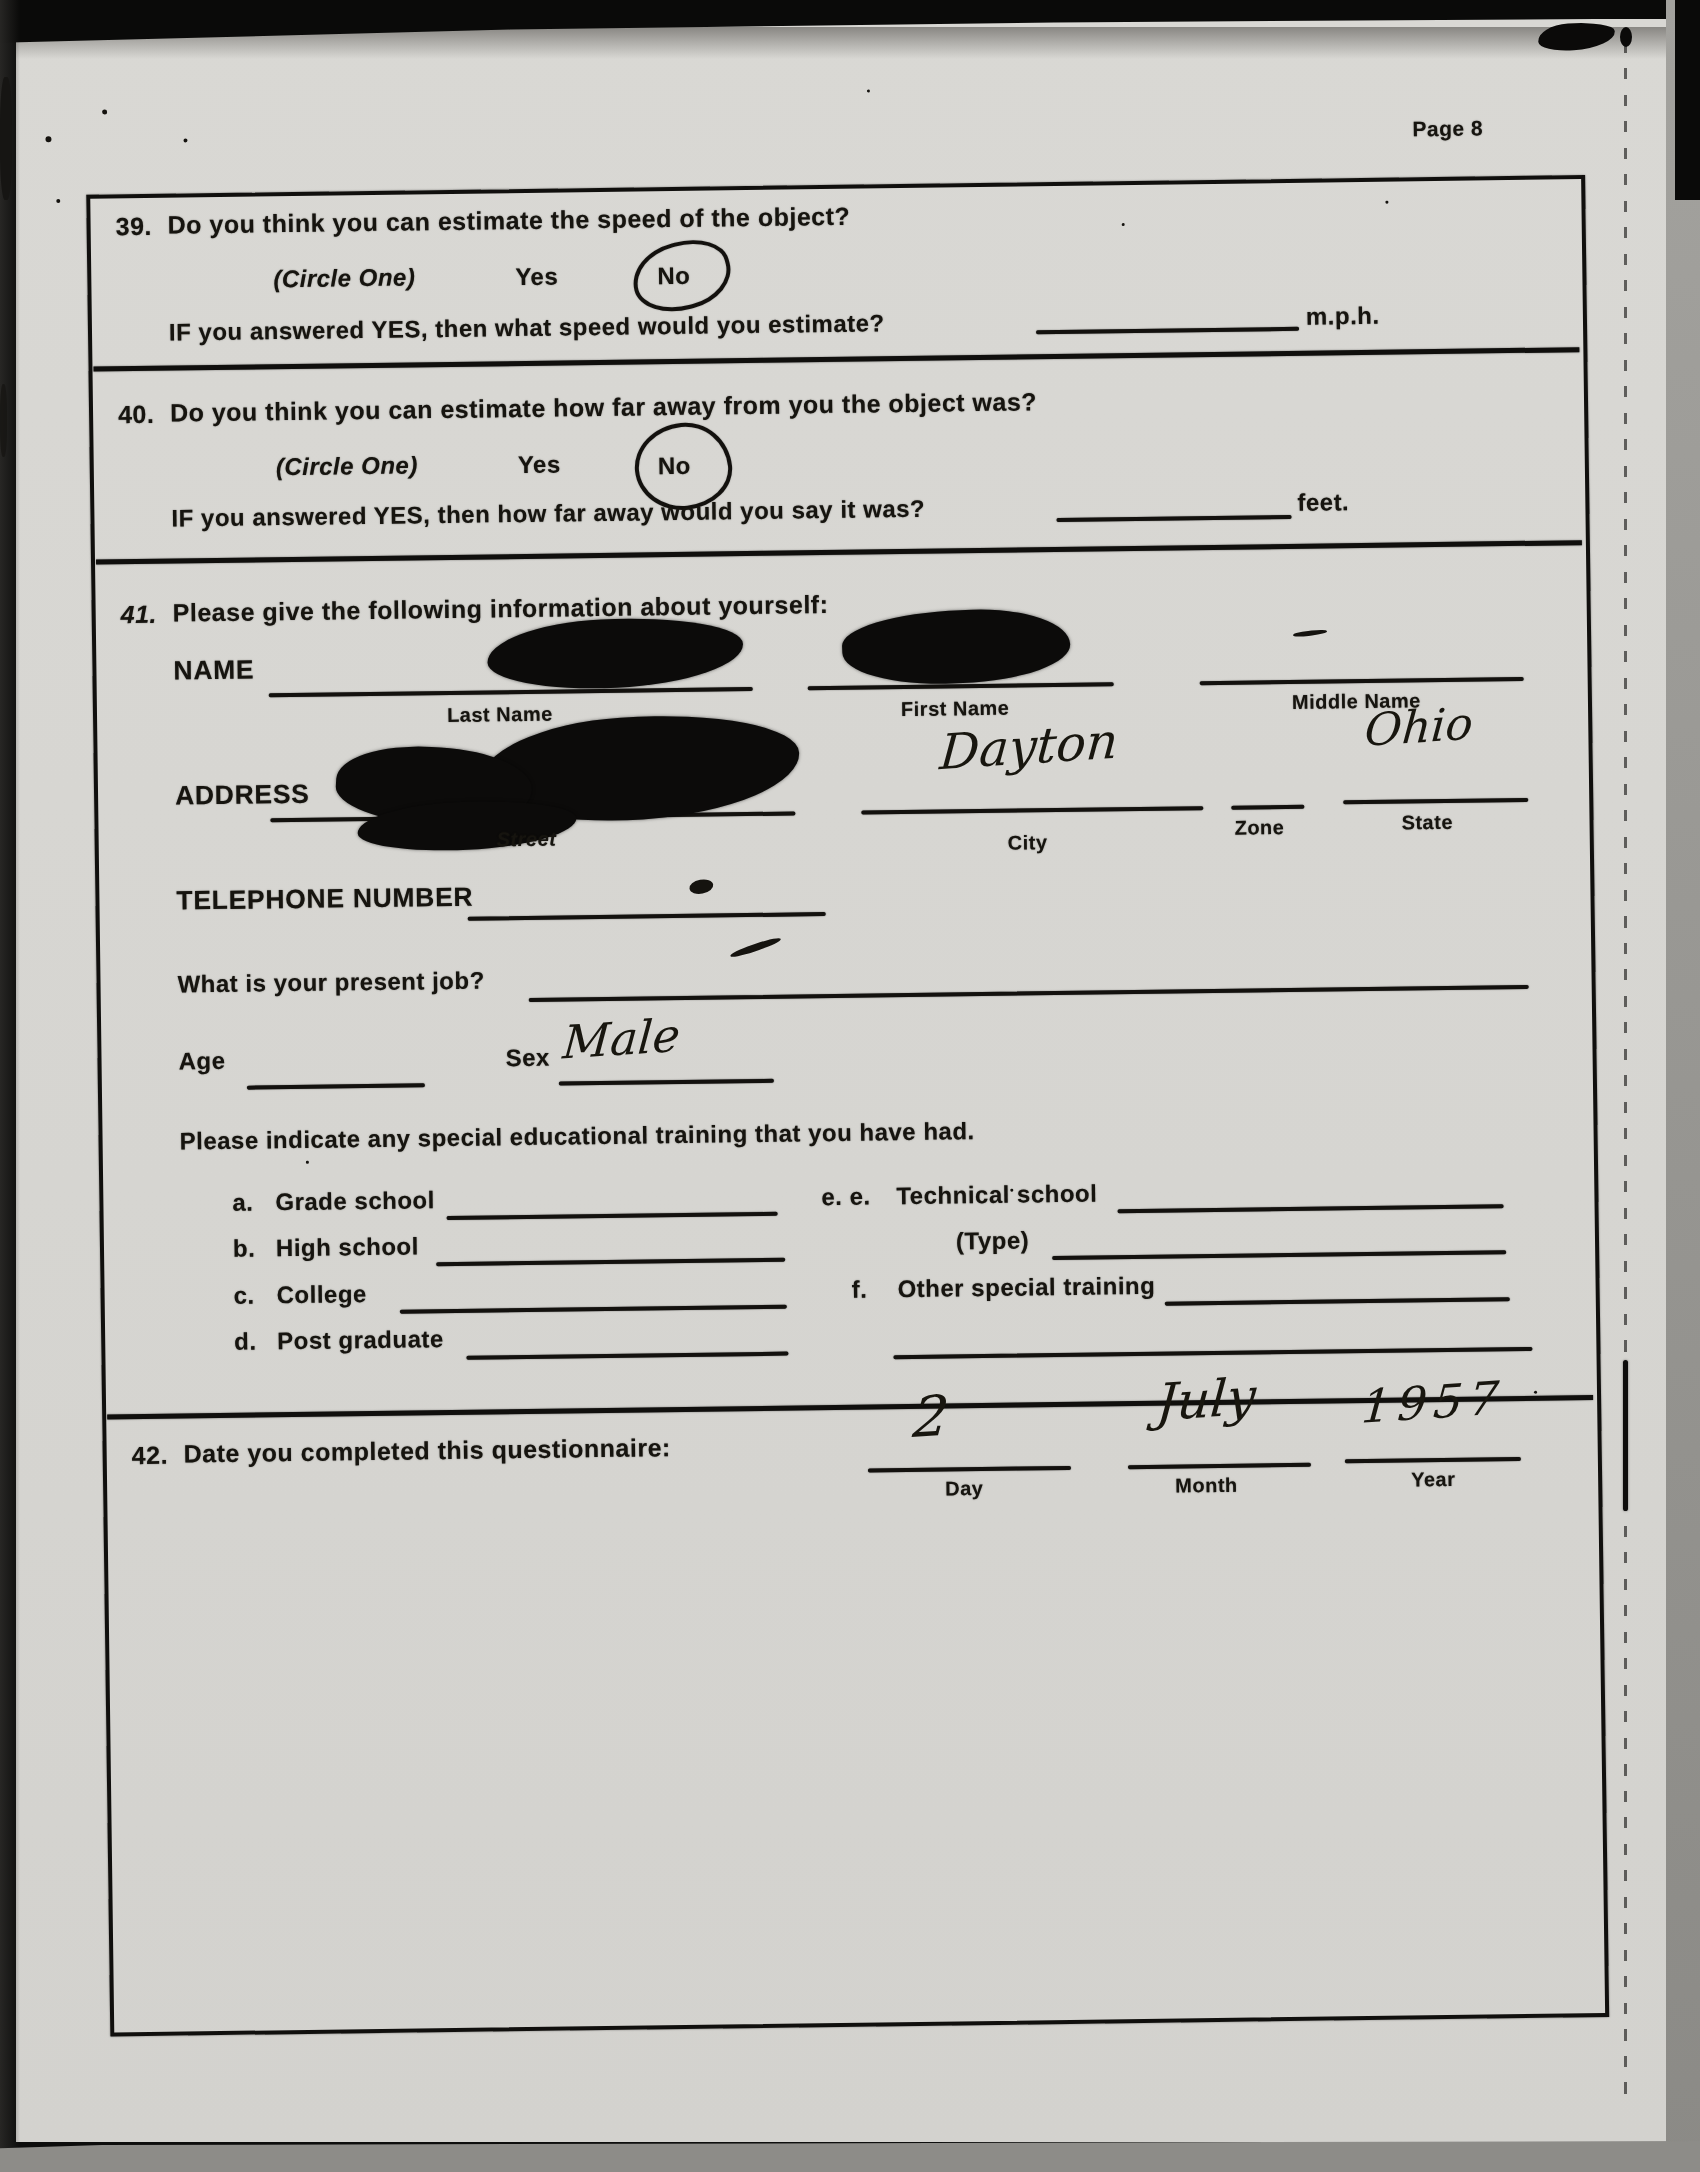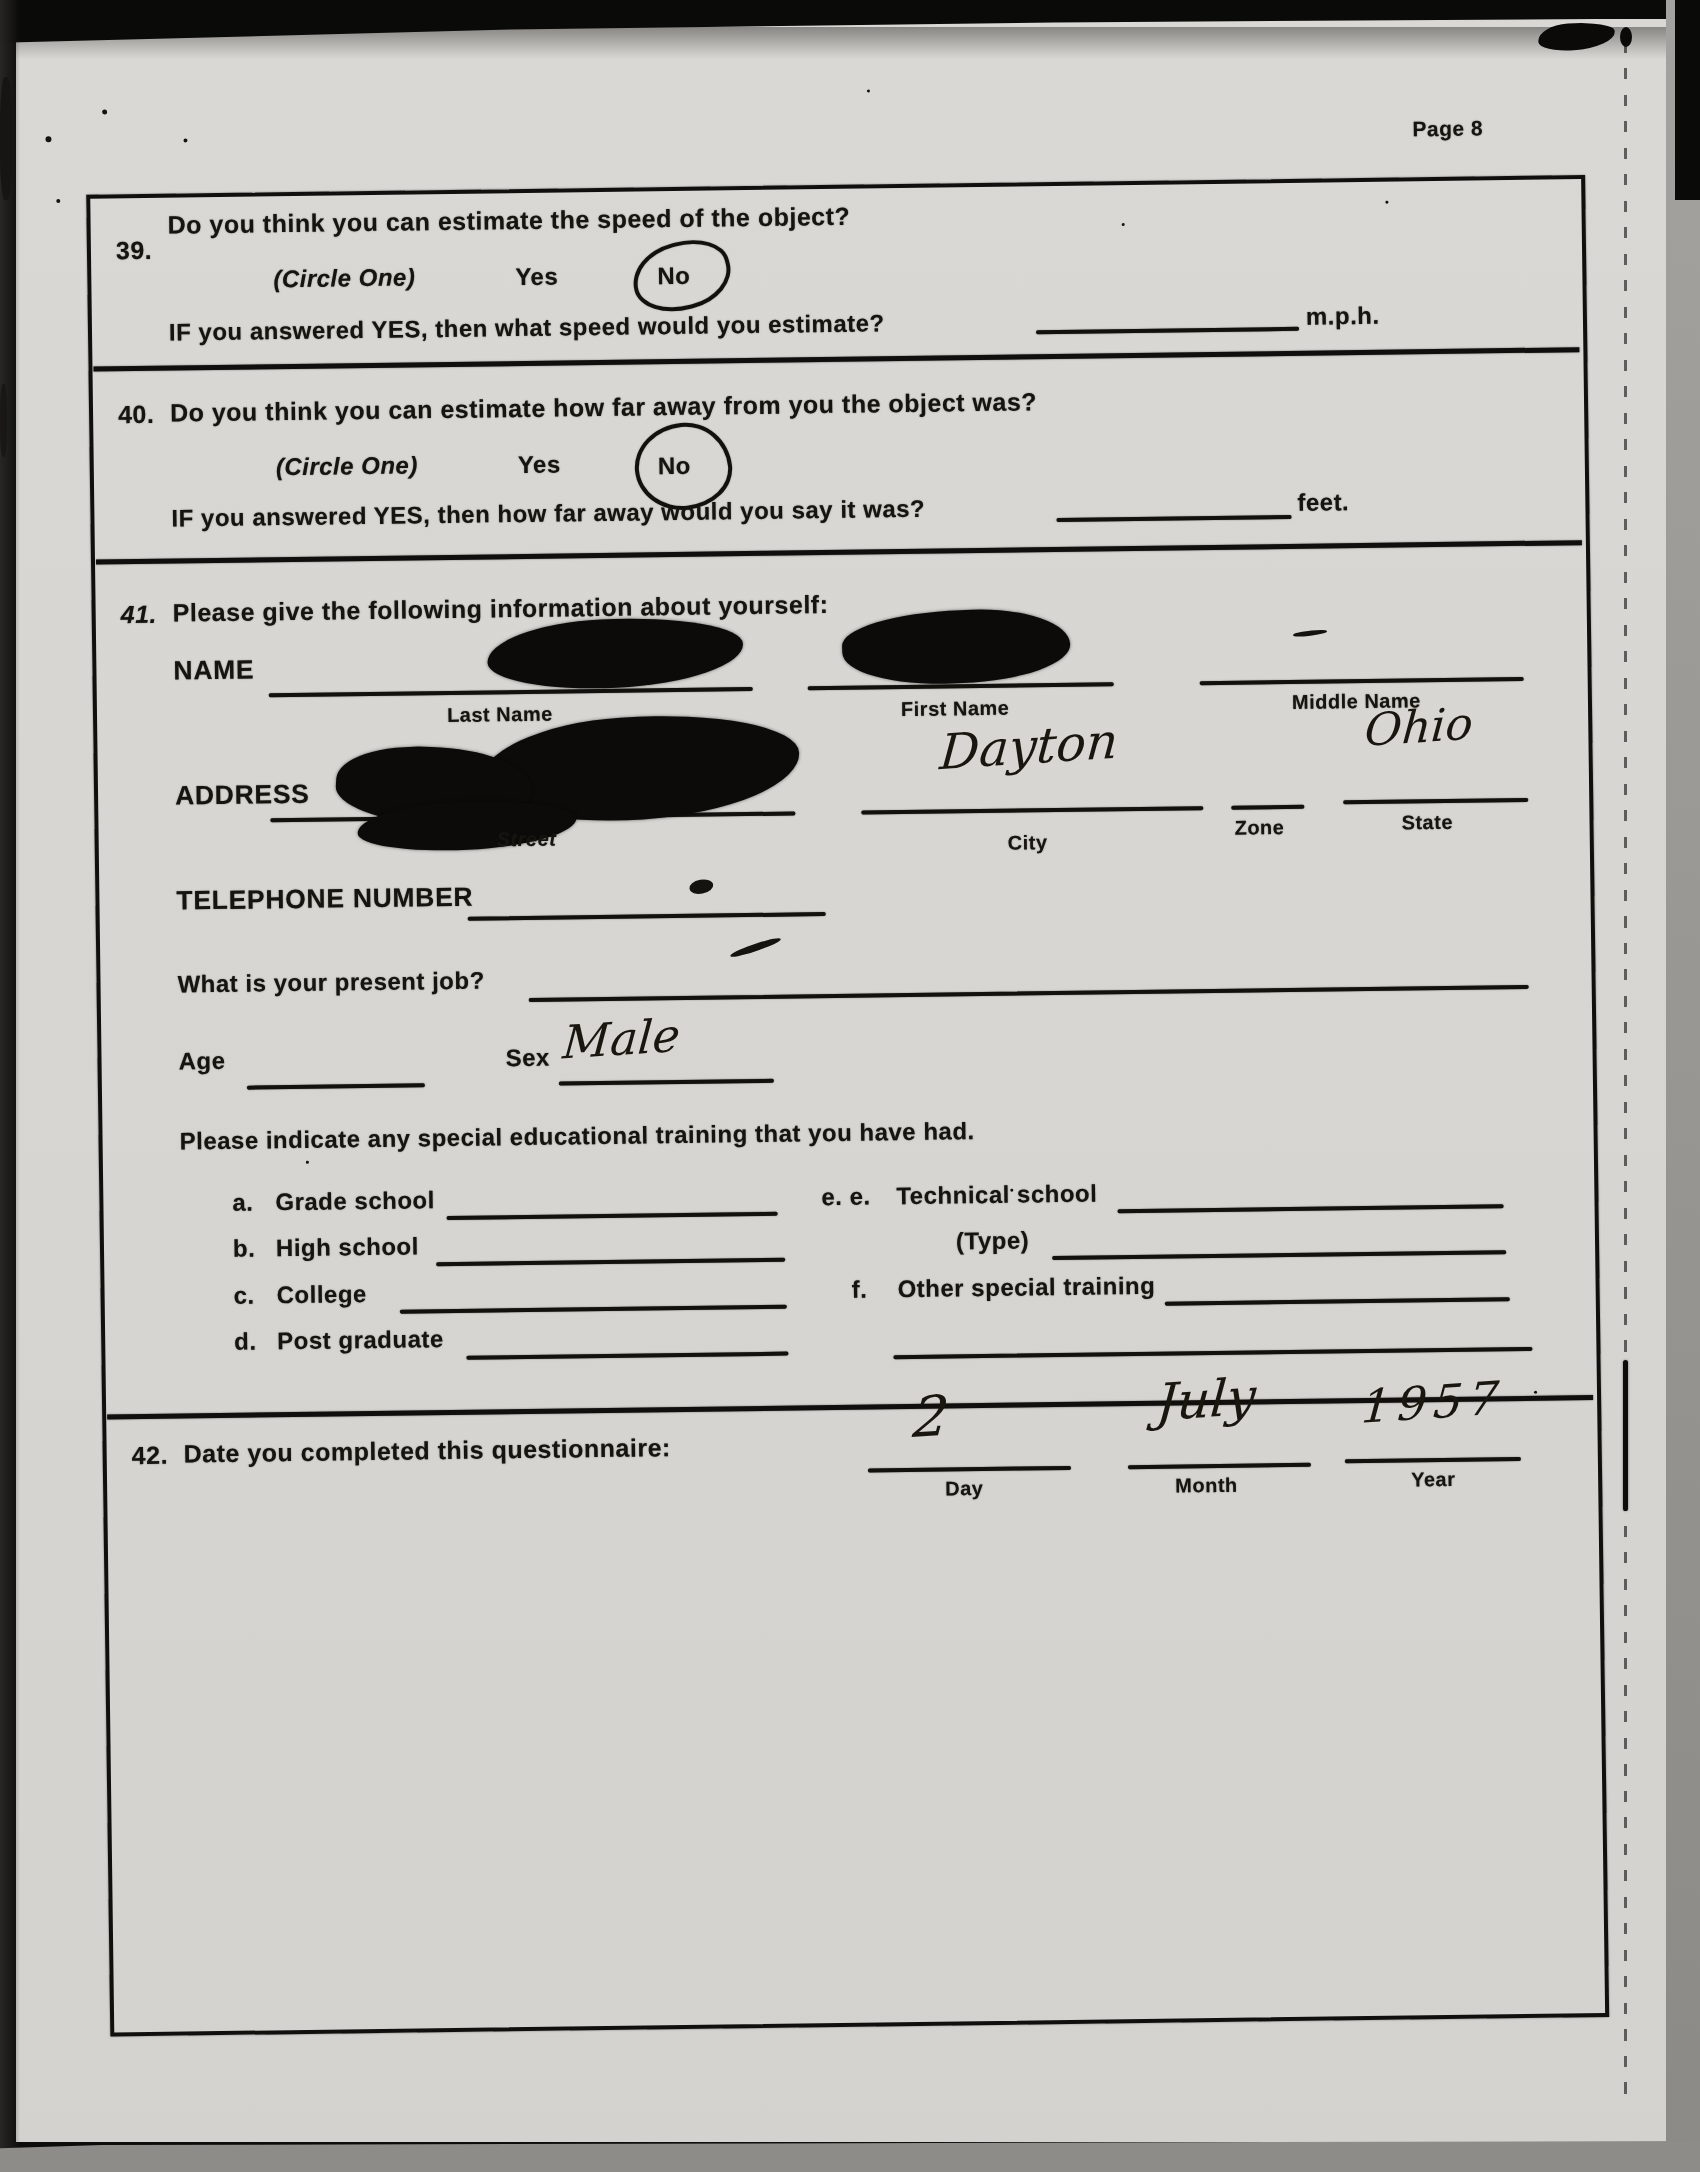--- a/index.html
+++ b/index.html
@@ -78,21 +78,21 @@
 
   <div id="skew">
 
     <div class="print" style="left:1425px;top:135px;font-size:21px;text-align:center;">Page 8</div>
 
     <div id="form-box"></div>
     <div class="divider" style="top:367px;"></div>
     <div class="divider" style="top:560px;"></div>
     <div class="divider" style="top:1415px;"></div>
 
-    <div class="print q" style="left:127px;top:213px;margin-top:24px;">39.</div>
+    <div class="print q" style="left:127px;top:213px;">39.</div>
     <div class="print q" style="left:179px;top:212px;">Do you think you can estimate the speed of the object?</div>
     <div class="print ital" style="left:284px;top:268px;">(Circle One)</div>
     <div class="print" style="left:526px;top:269px;">Yes</div>
     <div class="print" style="left:668px;top:270px;">No</div>
     <div class="circle" style="left:643px;top:250px;width:91px;height:60px;transform:rotate(-14deg);"></div>
     <div class="print" style="left:179px;top:320px;">IF you answered YES, then what speed would you estimate?</div>
     <div class="line" style="left:1046px;top:343px;width:263px;"></div>
     <div class="print" style="left:1316px;top:319px;">m.p.h.</div>
 
     <div class="print q" style="left:127px;top:401px;text-align:center;">40.</div>

